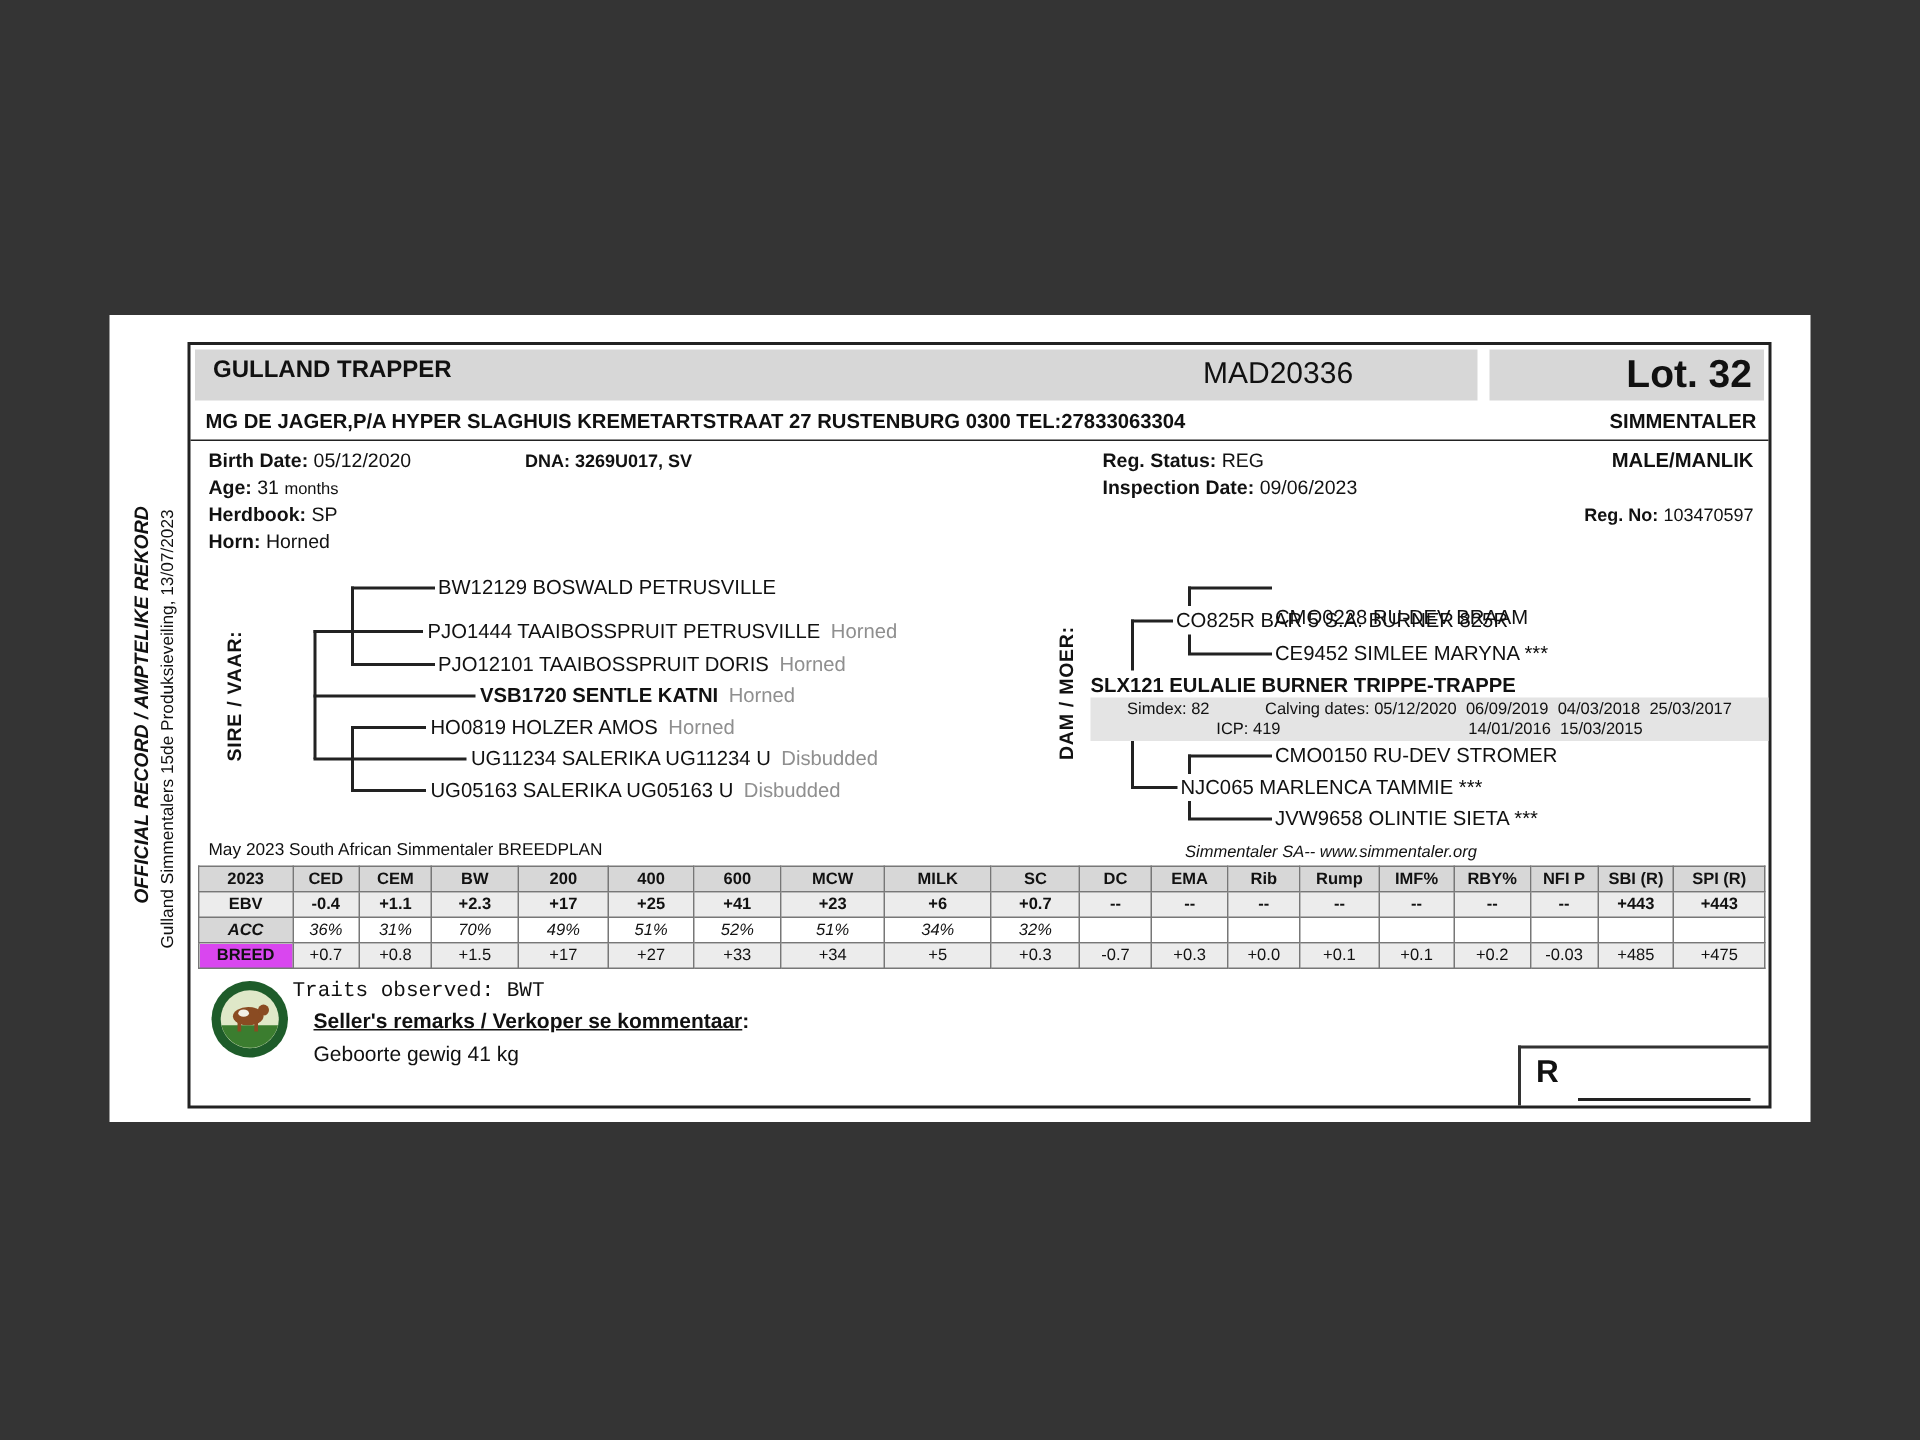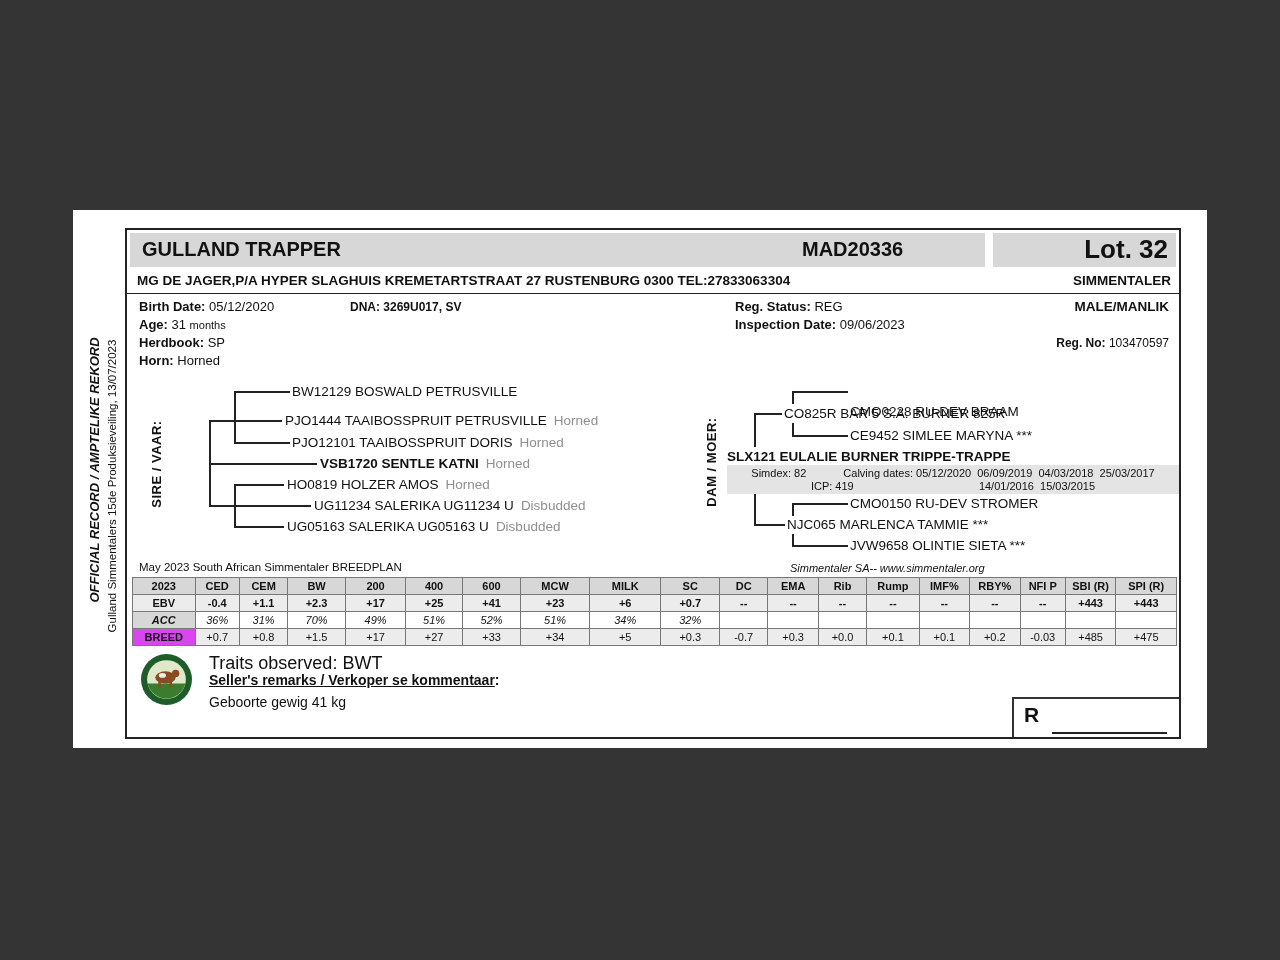--- a/index.html
+++ b/index.html
@@ -23,22 +23,22 @@
   .vt2{left:39px;top:276px;font-size:11.5px;}
   .doc{
     position:absolute;left:52px;top:18px;width:1056px;height:511px;
     border:2px solid #222;box-sizing:border-box;
   }
   
   .hdr{position:absolute;left:3px;top:3px;right:3px;height:34px;}
   .hdr-seg{position:absolute;top:0;height:34px;background:#d7d7d7;}
   .hdr-seg.left{left:0;width:855px;}
   .hdr-seg.right{left:863px;right:0;}
-  .animal-name{position:absolute;left:12px;top:5px;font-size:20px;font-weight:bold;}
-  .animal-id{position:absolute;left:672px;top:5px;font-size:20px;font-weight:bold;}
+  .animal-name{position:absolute;left:12px;top:5px;font-size:16px;font-weight:bold;}
+  .animal-id{position:absolute;left:672px;top:5px;font-size:20px;font-weight:normal;}
   .lot{position:absolute;right:8px;top:1px;font-size:26px;font-weight:bold;}
   
   .owner-row{position:absolute;left:0;top:40px;width:100%;height:23px;border-bottom:1.5px solid #222;}
   .owner{position:absolute;left:10px;top:3px;font-size:13.5px;font-weight:bold;}
   .breed-name{position:absolute;right:8px;top:3px;font-size:13.5px;font-weight:bold;}
   
   .det{position:absolute;font-size:13px;white-space:nowrap;}
   .det .lbl{font-weight:bold;}
   .det .sm{font-size:11px;}
   .dna{font-size:12px;font-weight:bold;}
@@ -75,21 +75,21 @@
   }
   .bp th{background:#d7d7d7;font-weight:bold;}
   .bp td.lab{background:#d7d7d7;font-weight:bold;}
   .bp tr.r-ebv td{background:#ececec;font-weight:bold;}
   .bp tr.r-acc td{font-style:italic;background:#ffffff;}
   .bp tr.r-acc td.lab{background:#d7d7d7;font-weight:bold;}
   .bp tr.r-breed td{background:#ececec;}
   .bp tr.r-breed td.lab{background:#d946ef;font-weight:bold;}
   
   .logo{position:absolute;left:13px;top:423px;width:53px;height:53px;}
-  .traits{position:absolute;left:82px;top:423px;font-size:18px;}
+  .traits{position:absolute;left:68px;top:423px;font-size:14px;font-family:Liberation Mono, monospace;}
   .remarks-lbl{position:absolute;left:82px;top:442px;font-size:14px;font-weight:bold;}
   .remarks-lbl .u{text-decoration:underline;}
   .remarks-txt{position:absolute;left:82px;top:464px;font-size:14px;}
   .pricebox{
     position:absolute;left:885px;top:467px;right:0;bottom:0;
     border-left:2px solid #333;border-top:2px solid #333;
   }
   .pricebox .cur{position:absolute;left:10px;top:4px;font-size:21px;font-weight:bold;}
   .pricebox .pline{position:absolute;left:38px;top:33px;width:115px;height:1.5px;background:#222;}
 </style>

